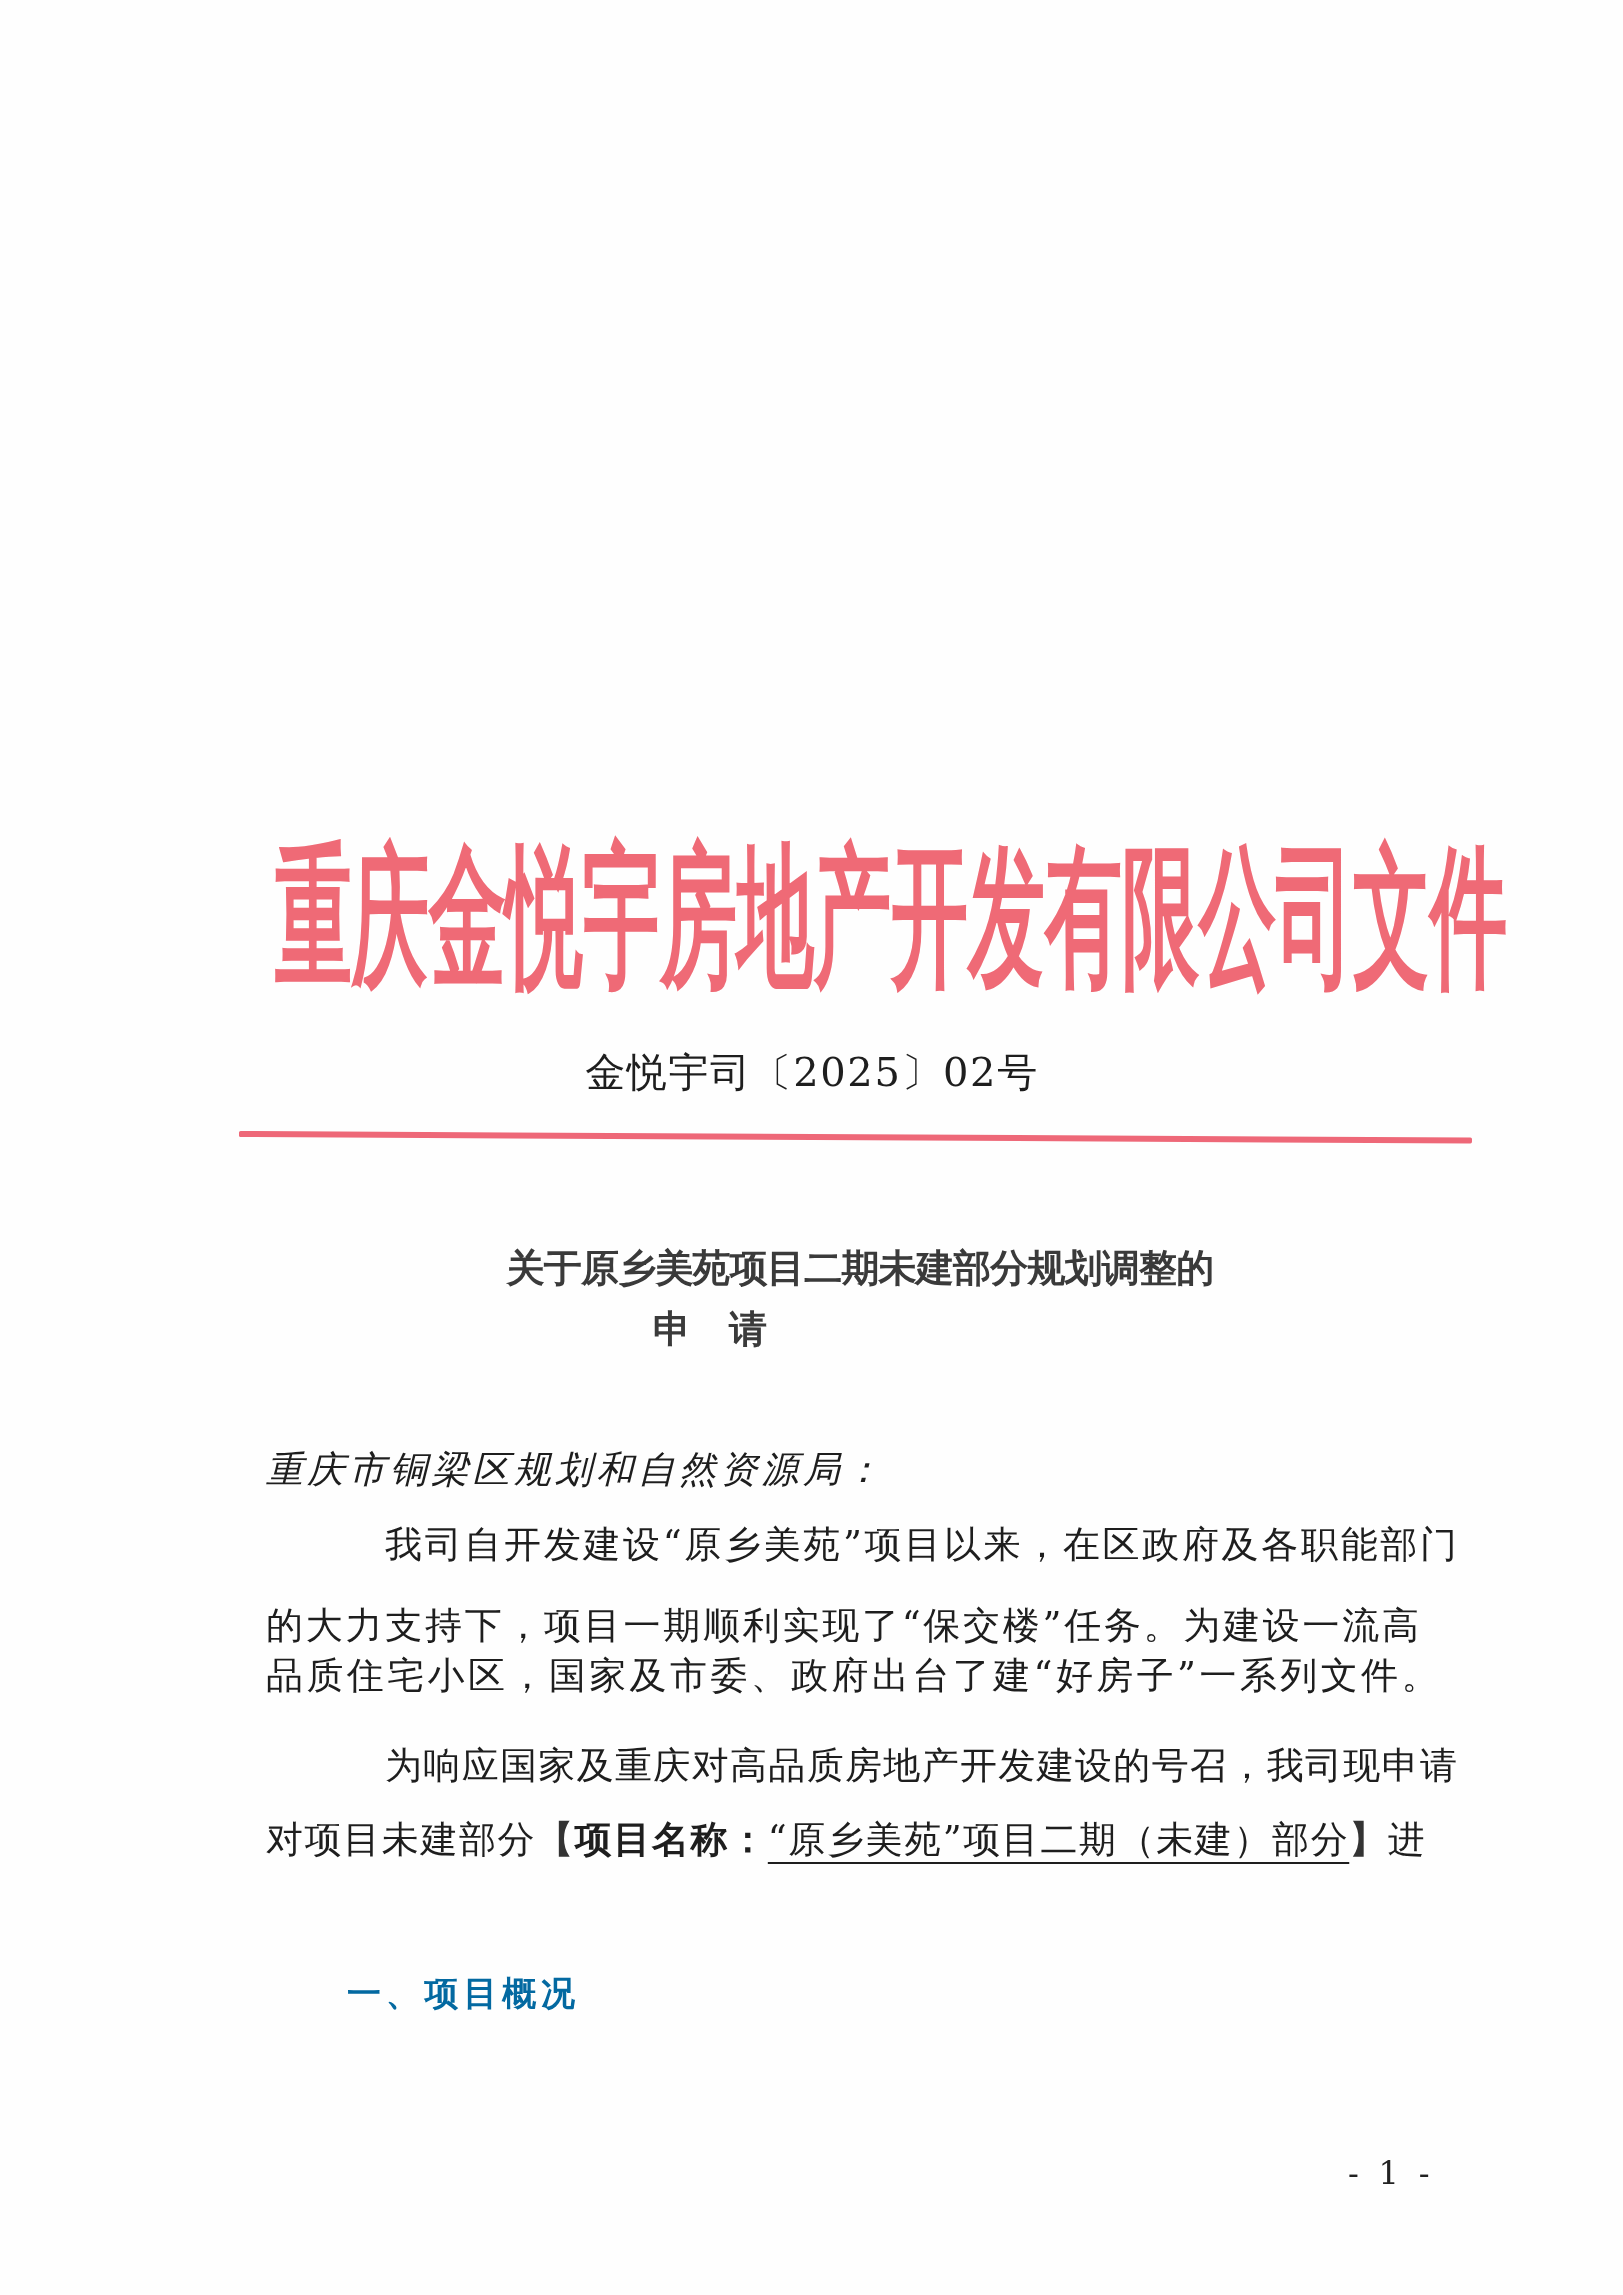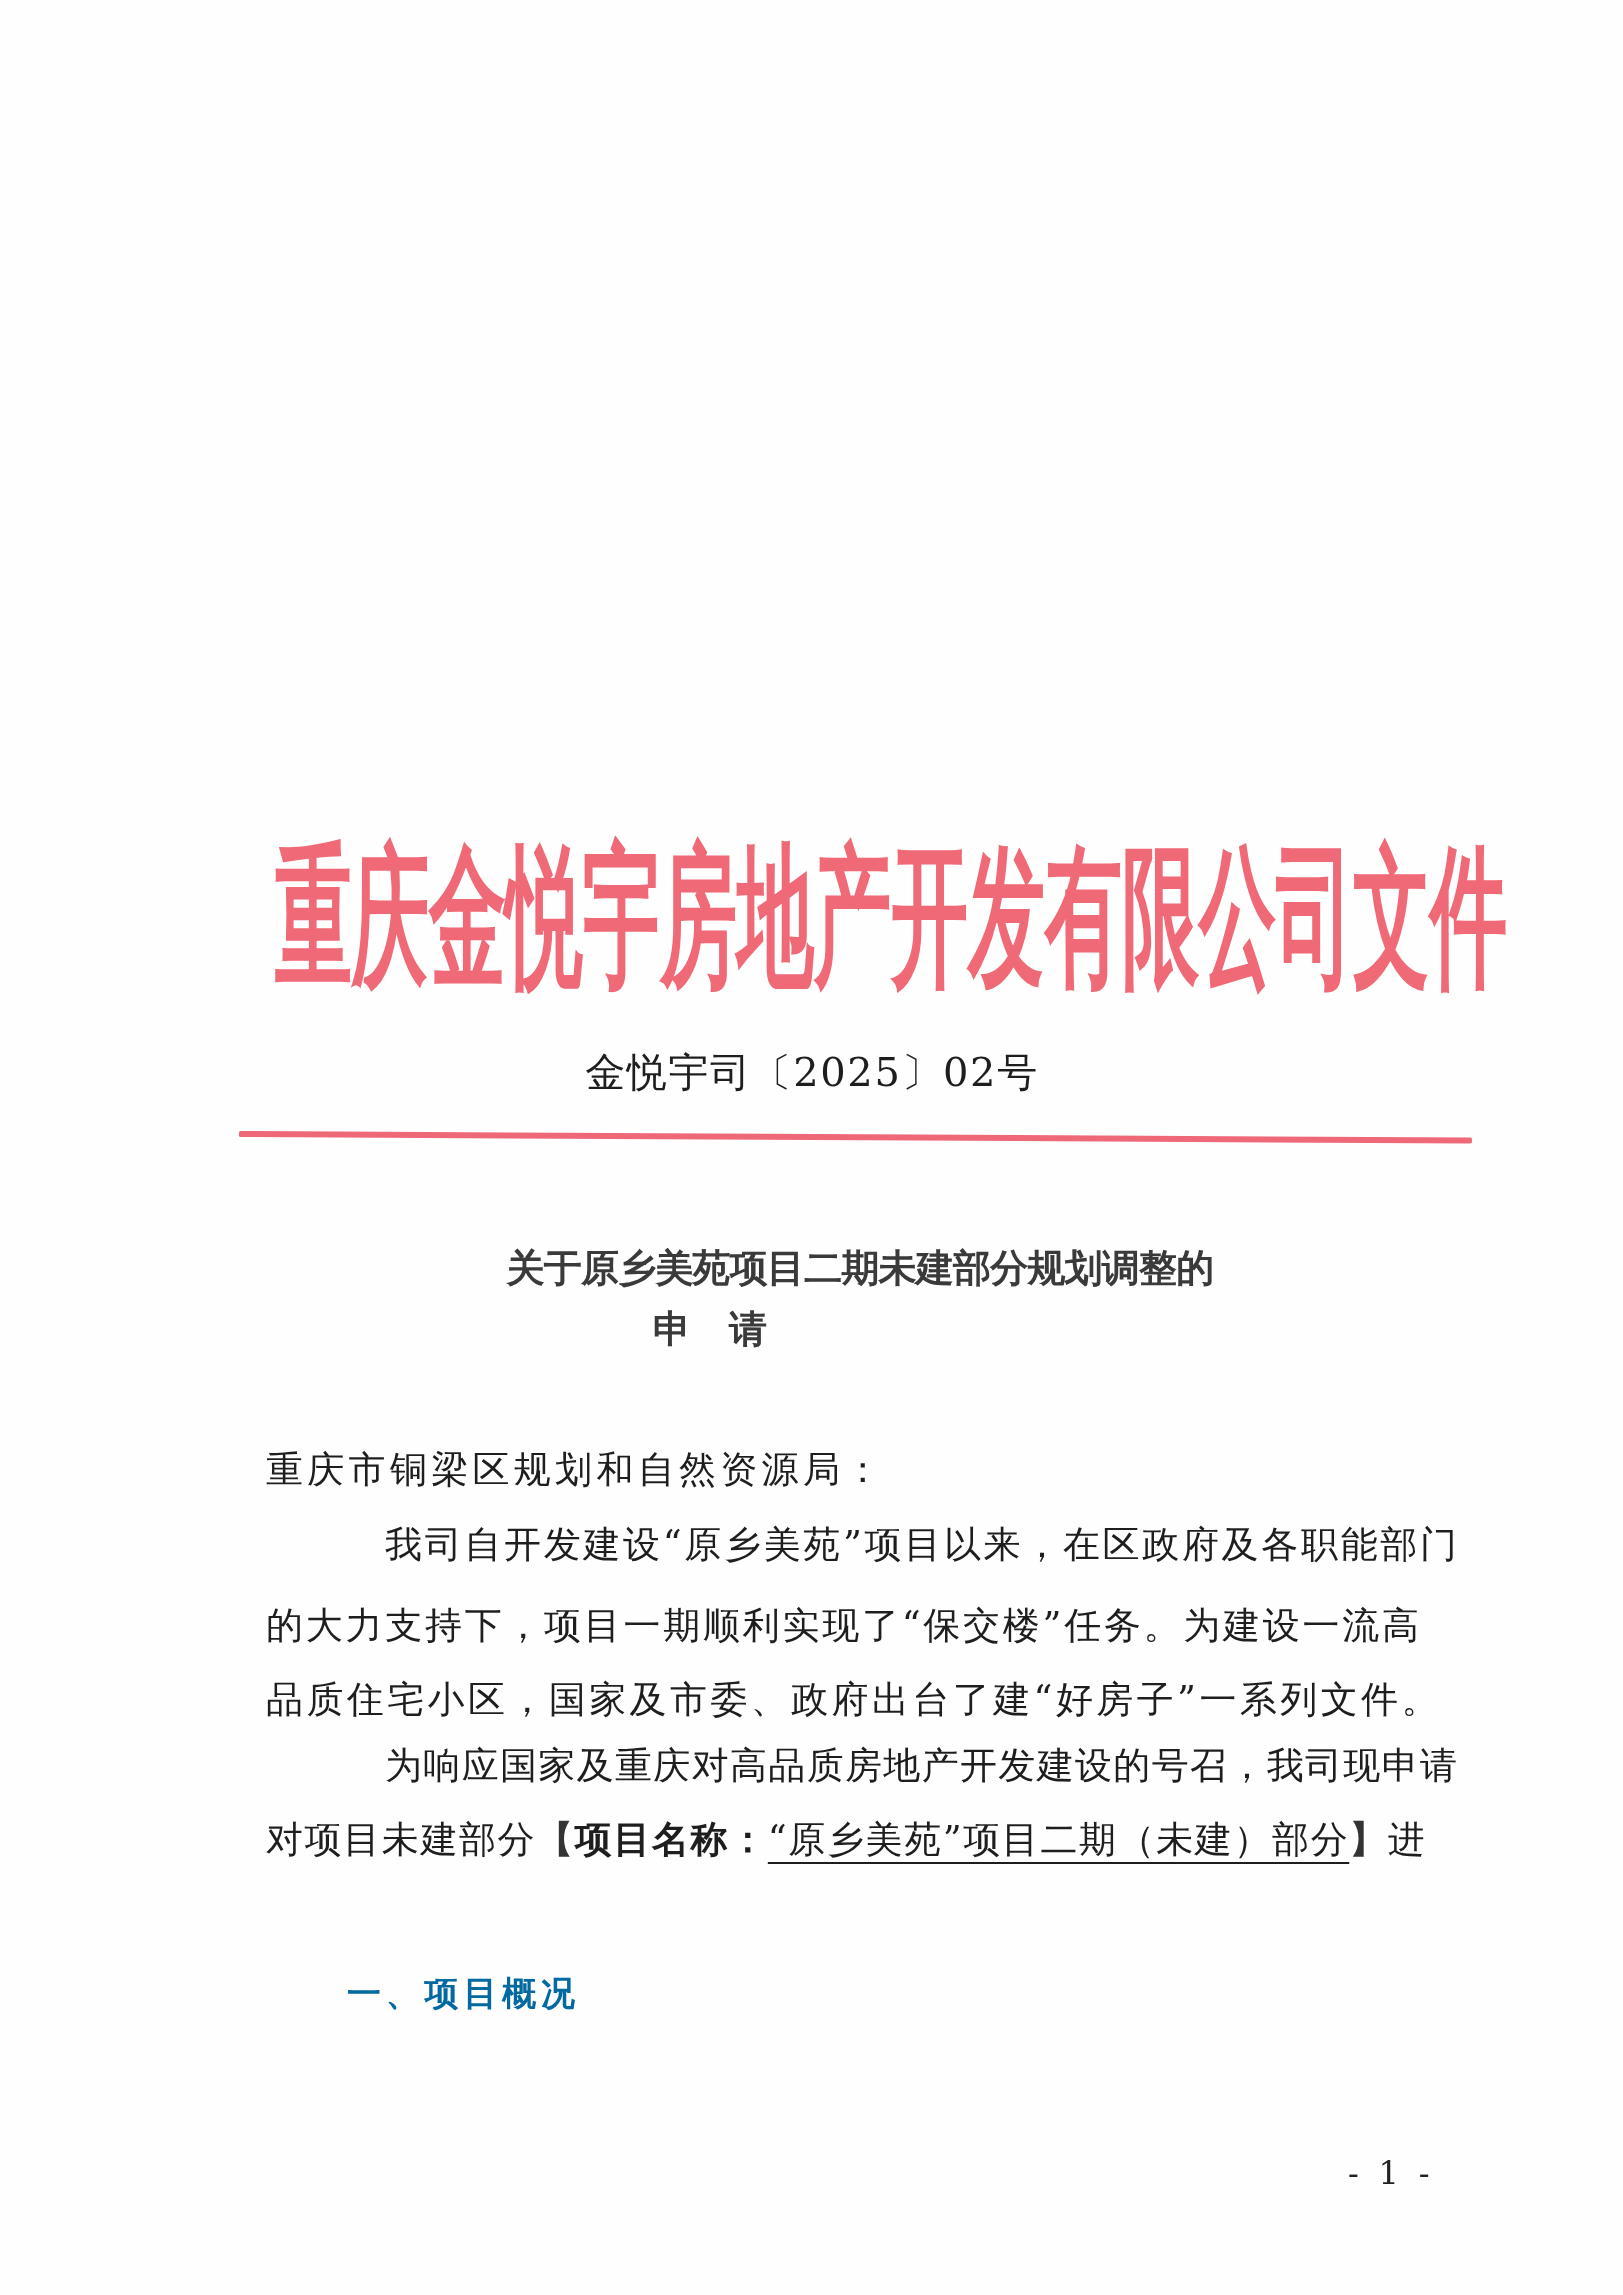--- a/index.html
+++ b/index.html
@@ -154,25 +154,25 @@
     <span>件</span>
   </div>
 
   <div class="doc-number">金悦宇司〔2025〕02号</div>
 
   <div class="red-rule"></div>
 
   <div class="title">关于原乡美苑项目二期未建部分规划调整的</div>
   <div class="title-sub">申请</div>
 
-  <div class="body-line" style="top:1451px;">重庆市铜梁区规划和自然资源局：</div>
+  <div class="body-line" style="top:1451px;font-style:italic;">重庆市铜梁区规划和自然资源局：</div>
 
   <div class="body-line indent justify" style="top:1526px;">我司自开发建设“原乡美苑”项目以来，在区政府及各职能部门</div>
   <div class="body-line justify" style="top:1599px;margin-top:8px;">的大力支持下，项目一期顺利实现了“保交楼”任务。为建设一流高</div>
-  <div class="body-line" style="top:1657px; letter-spacing:3.4px;margin-top:24px;">品质住宅小区，国家及市委、政府出台了建“好房子”一系列文件。</div>
+  <div class="body-line" style="top:1657px; letter-spacing:3.4px;">品质住宅小区，国家及市委、政府出台了建“好房子”一系列文件。</div>
 
   <div class="body-line indent justify" style="top:1747px;">为响应国家及重庆对高品质房地产开发建设的号召，我司现申请</div>
   <div class="body-line" style="top:1821px; letter-spacing:1.6px;">
     <span>对项目未建部分</span><span class="bracket">【</span><span class="bold-inline">项目名称：</span><span class="underline">“原乡美苑”项目二期（未建）部分</span><span class="bracket">】</span><span>进</span>
   </div>
 
   <div class="section-head">一、项目概况</div>
 
   <div class="page-number">- 1 -</div>
 

